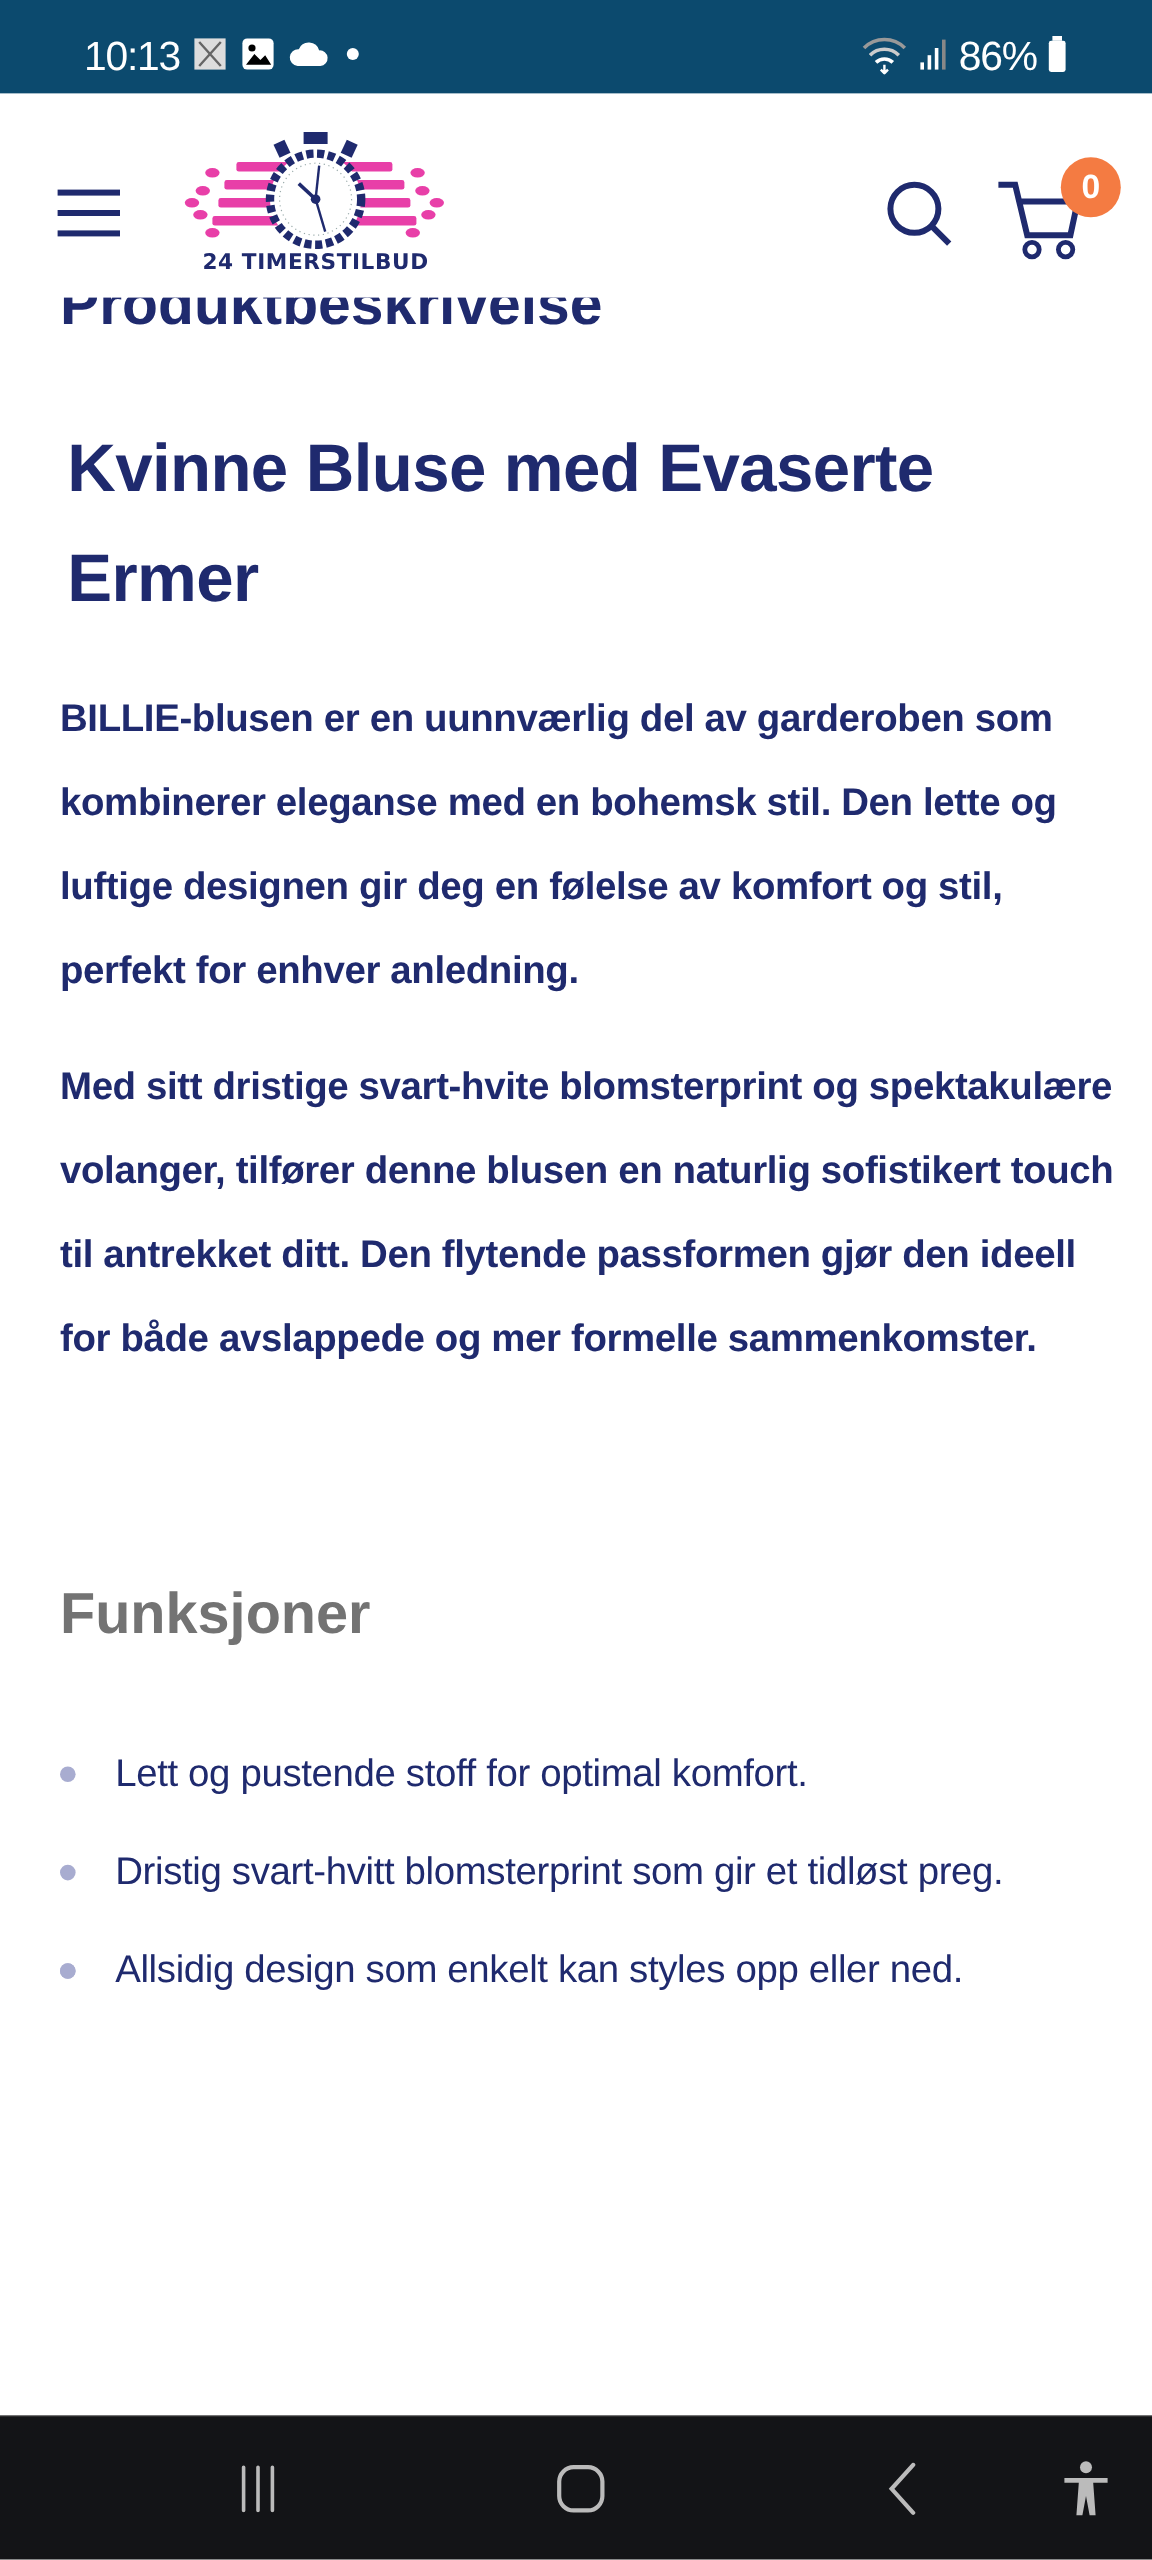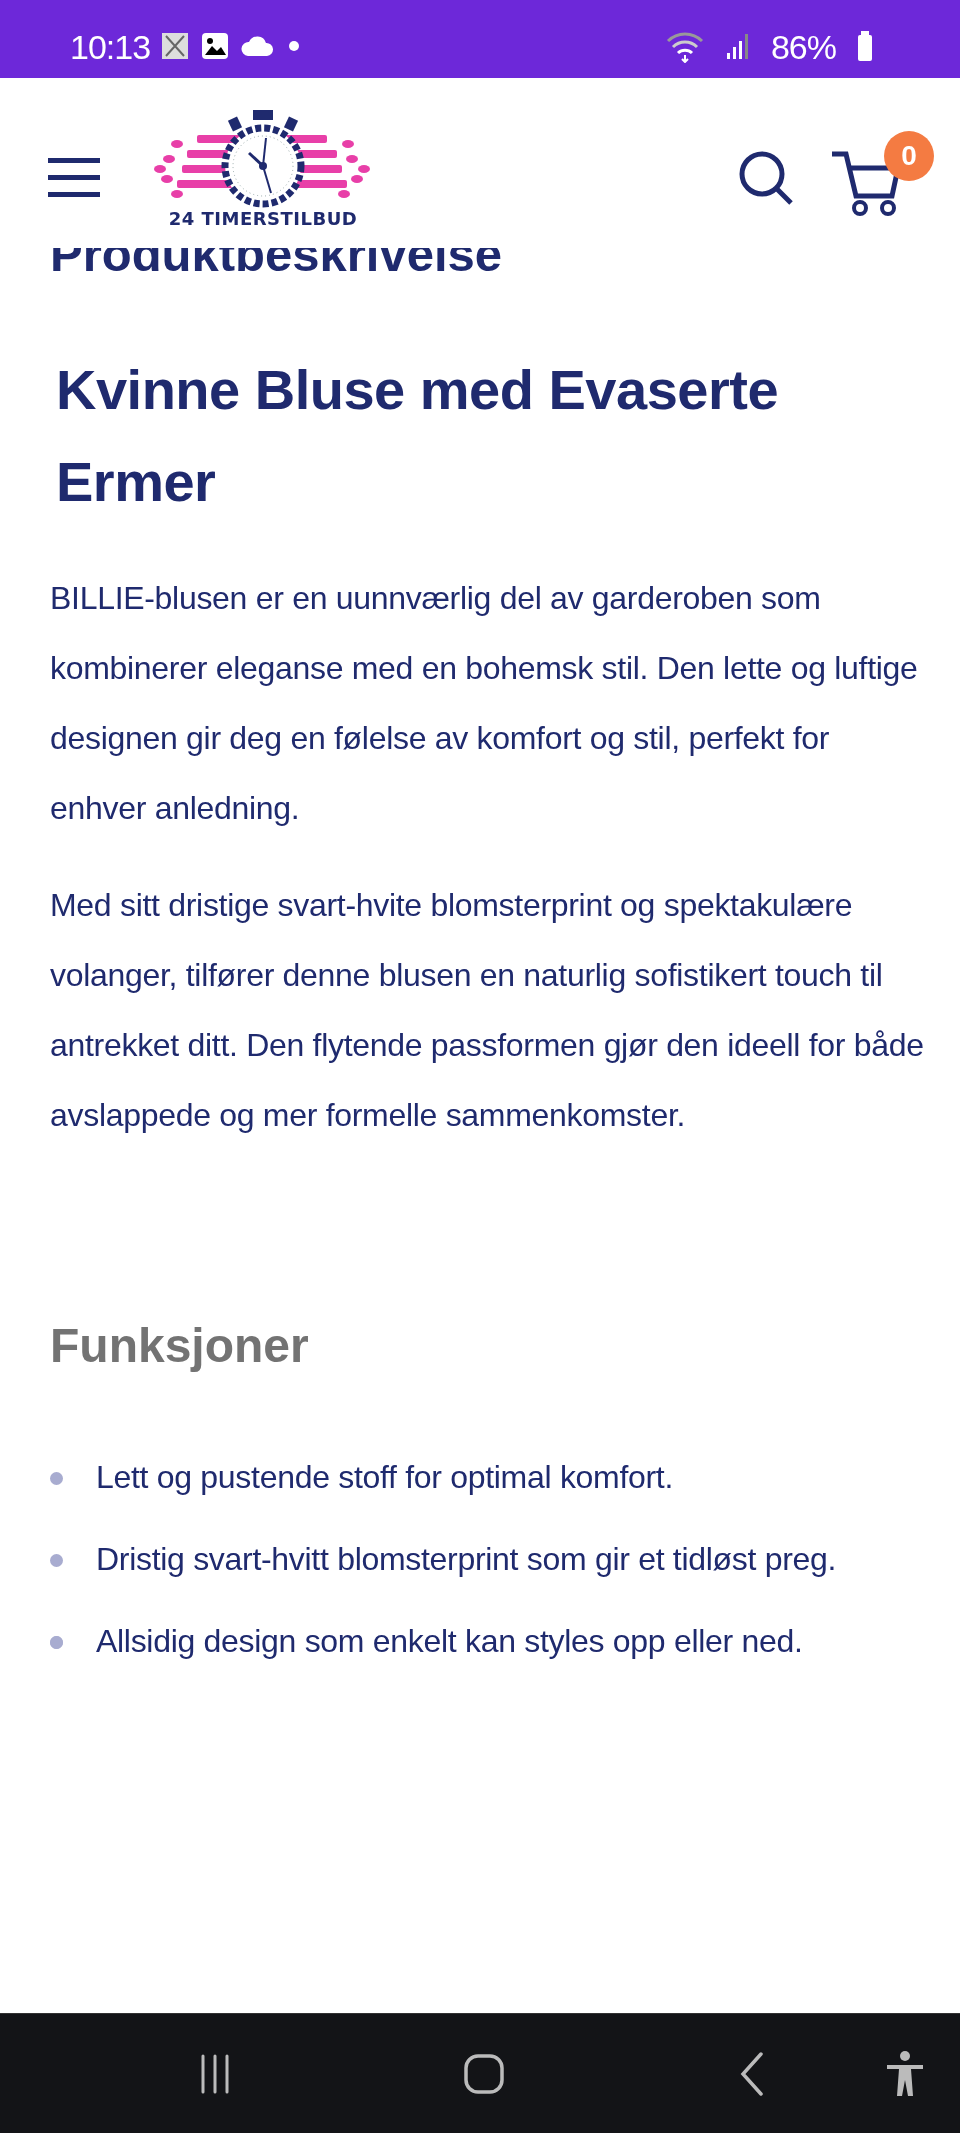--- a/index.html
+++ b/index.html
@@ -5,28 +5,28 @@
   html, body { margin: 0; padding: 0; }
   body {
     width: 960px; height: 2133px; position: relative; overflow: hidden;
     background: #ffffff;
     font-family: "Liberation Sans", sans-serif;
     color: #1f2a6e;
   }
   
   .status-bar {
     position: absolute; left: 0; top: 0; width: 960px; height: 78px;
-    background: #6d28d9; color: #fff;
+    background: #0c4a6e; color: #fff;
     display: flex; align-items: center;
     font-family: "Liberation Sans", sans-serif;
   }
   .status-left { position: absolute; left: 70px; top: 28px; display: flex; align-items: center; gap: 10px; }
   .status-time { font-size: 34px; letter-spacing: -1px; }
   .status-icon { display: inline-block; }
-  .status-right { position: absolute; right: 86px; top: 28px; display: flex; align-items: center; gap: 20px; }
+  .status-right { position: absolute; right: 70px; top: 28px; display: flex; align-items: center; gap: 8px; }
   .battery-text { font-size: 34px; letter-spacing: -1px; }
 
   
   .site-header {
     position: absolute; left: 0; top: 78px; width: 960px; height: 170px;
     background: #fff; z-index: 2;
   }
   .menu-btn { position: absolute; left: 48px; top: 80px; width: 52px; height: 42px; cursor: pointer; }
   .menu-btn span { display: block; height: 5px; background: #1f2a6e; margin-bottom: 12px; }
   .logo { position: absolute; left: 152px; top: 30px; width: 222px; height: 130px; }
@@ -48,20 +48,21 @@
   }
   .product-title {
     position: absolute; left: 50px; top: 338px; width: 860px;
     font-size: 56px; font-weight: bold; line-height: 92px; margin: 6px; color: #1f2a6e;
     letter-spacing: -0.5px;
   }
   .para {
     position: absolute; left: 50px; width: 880px; margin: 0;
     font-size: 32px; line-height: 70px; color: #1f2a6e;
     letter-spacing: -0.3px;
+    font-weight: bold;
   }
   .p1 { top: 563px; }
   .p2 { top: 870px; }
   .features-heading {
     position: absolute; left: 50px; top: 1318px; margin: 0;
     font-size: 48px; font-weight: bold; color: #737373;
   }
   .features-list {
     position: absolute; left: 50px; top: 1442px; width: 880px; margin: 0; padding: 0; list-style: none;
   }

